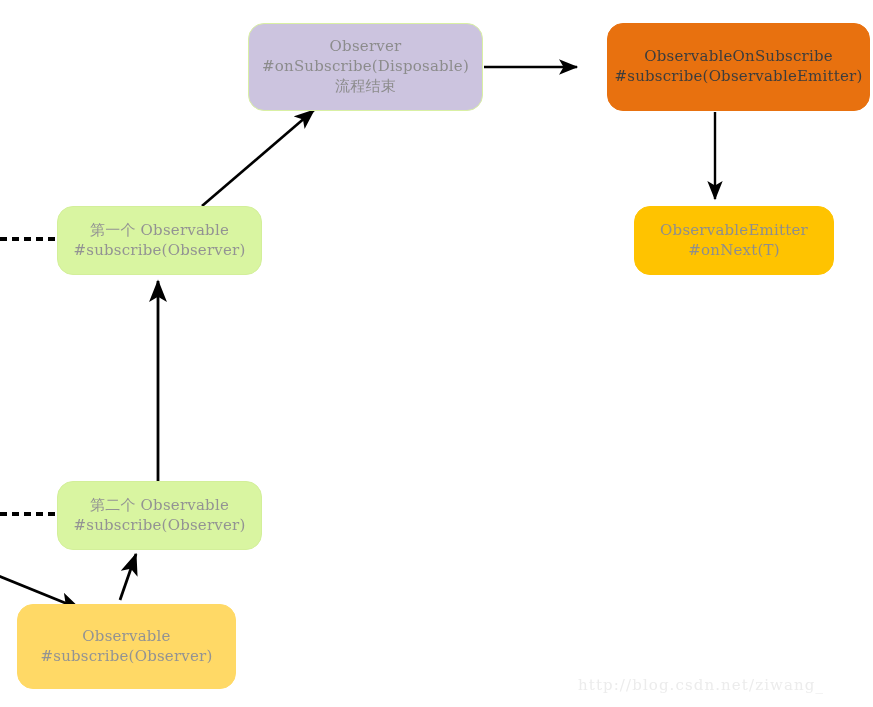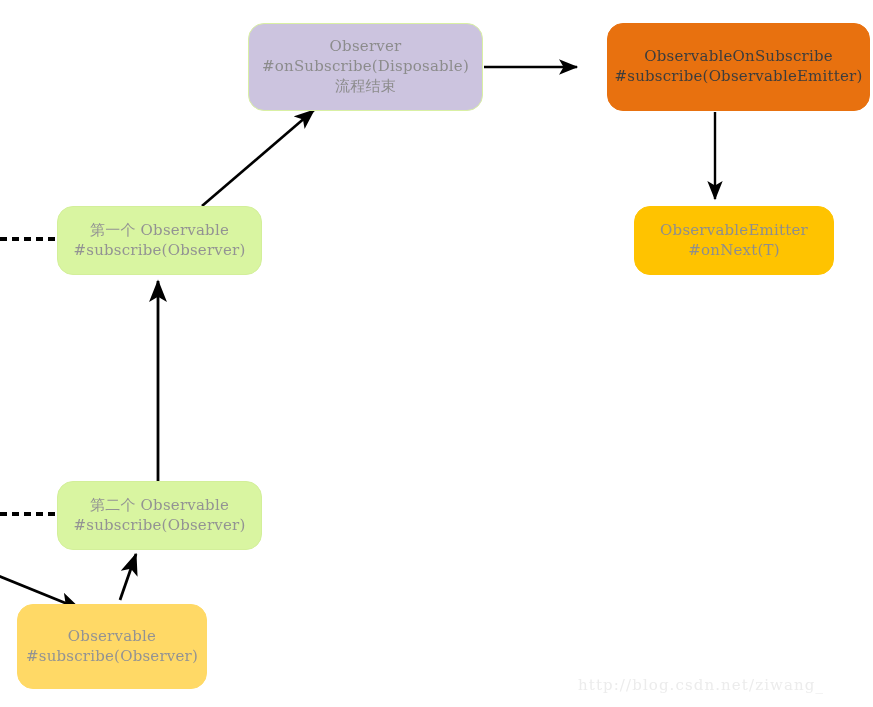--- a/index.html
+++ b/index.html
@@ -127,20 +127,20 @@
   <div class="node green" style="left:57px; top:206px; width:205px; height:69px;">
     <span class="line">第一个 Observable</span>
     <span class="line">#subscribe(Observer)</span>
   </div>
 
   <div class="node green" style="left:57px; top:481px; width:205px; height:69px;text-align:right;">
     <span class="line">第二个 Observable</span>
     <span class="line">#subscribe(Observer)</span>
   </div>
 
-  <div class="node lightgold" style="left:17px; top:604px; width:190px; height:85px;text-align:center;">
+  <div class="node lightgold" style="left:17px; top:604px; width:219px; height:85px;text-align:center;">
     <span class="line">Observable</span>
     <span class="line">#subscribe(Observer)</span>
   </div>
 
   <div class="watermark" style="left:578px; top:676px;">http://blog.csdn.net/ziwang_</div>
 
 </div>
 
 </body></html>

